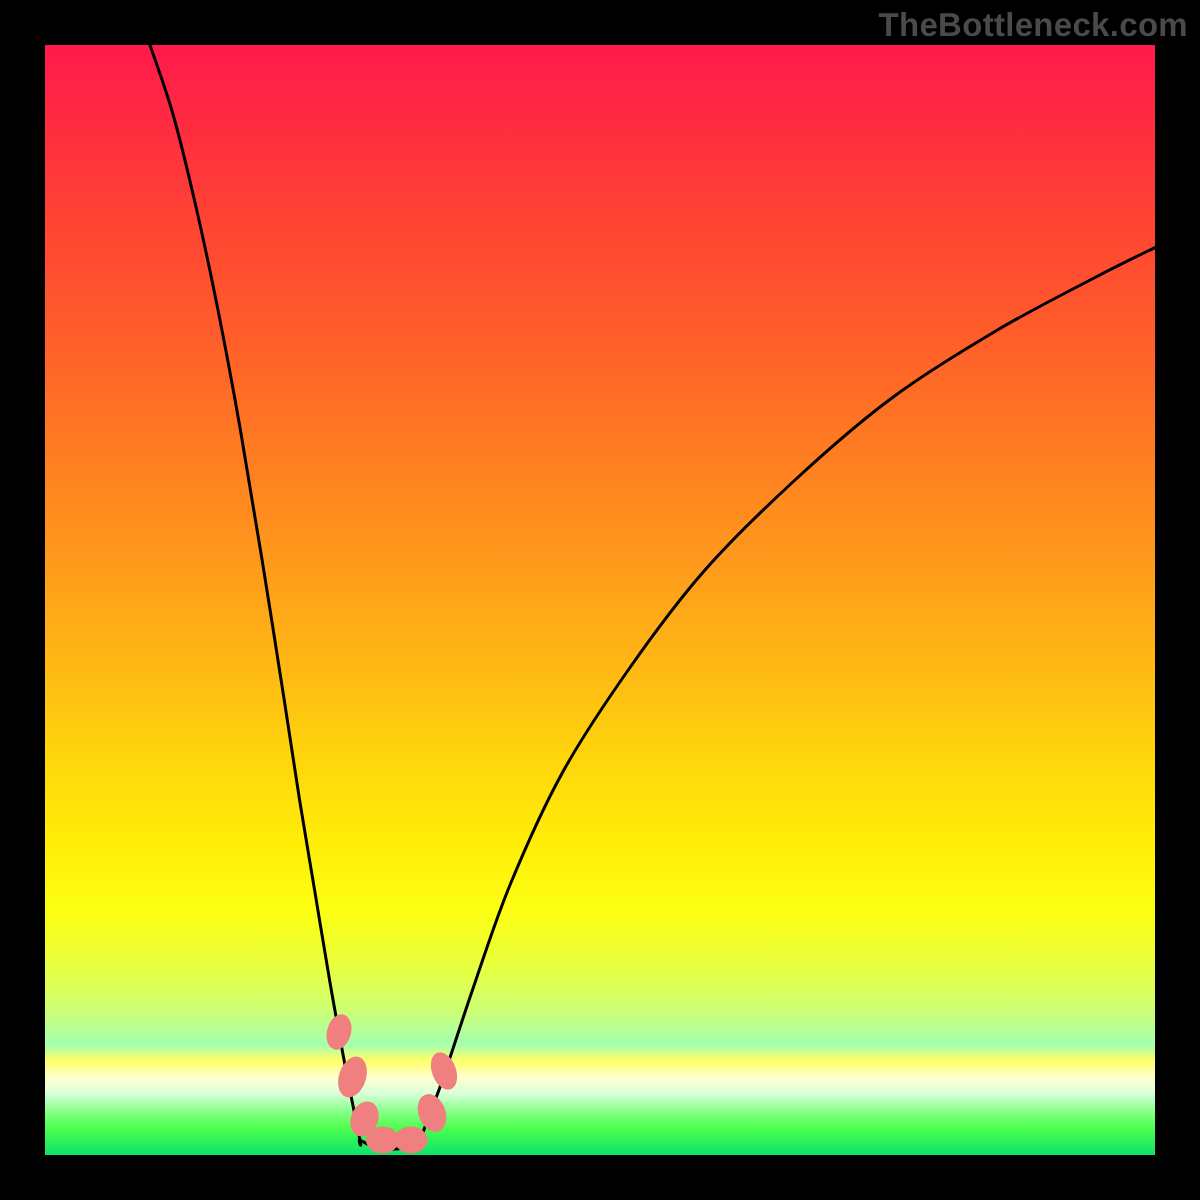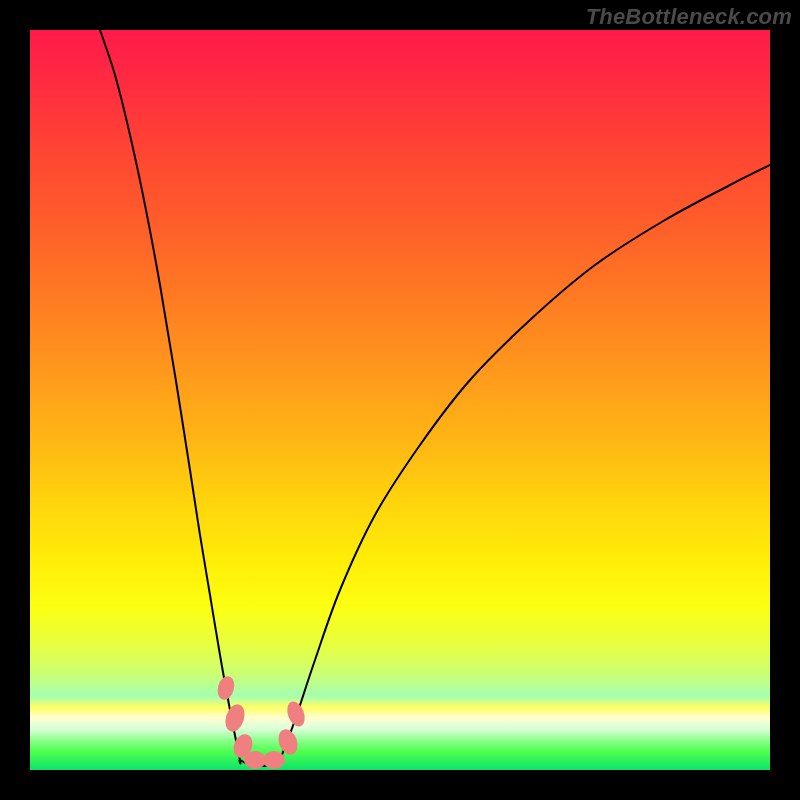--- a/index.html
+++ b/index.html
@@ -9,21 +9,20 @@
     height: 800px;
     overflow: hidden;
     background: #000;
     font-family: Arial, Helvetica, sans-serif;
   }
   .container {
     position: relative;
     width: 800px;
     height: 608px;
     background: #000;
-    font-style: italic;
   }
   .plot-area {
     position: absolute;
     left: 30px;
     top: 30px;
     width: 740px;
     height: 740px;
     background: linear-gradient(to bottom,
       #ff1a4a 0%,
       #ff2e3f 8%,

